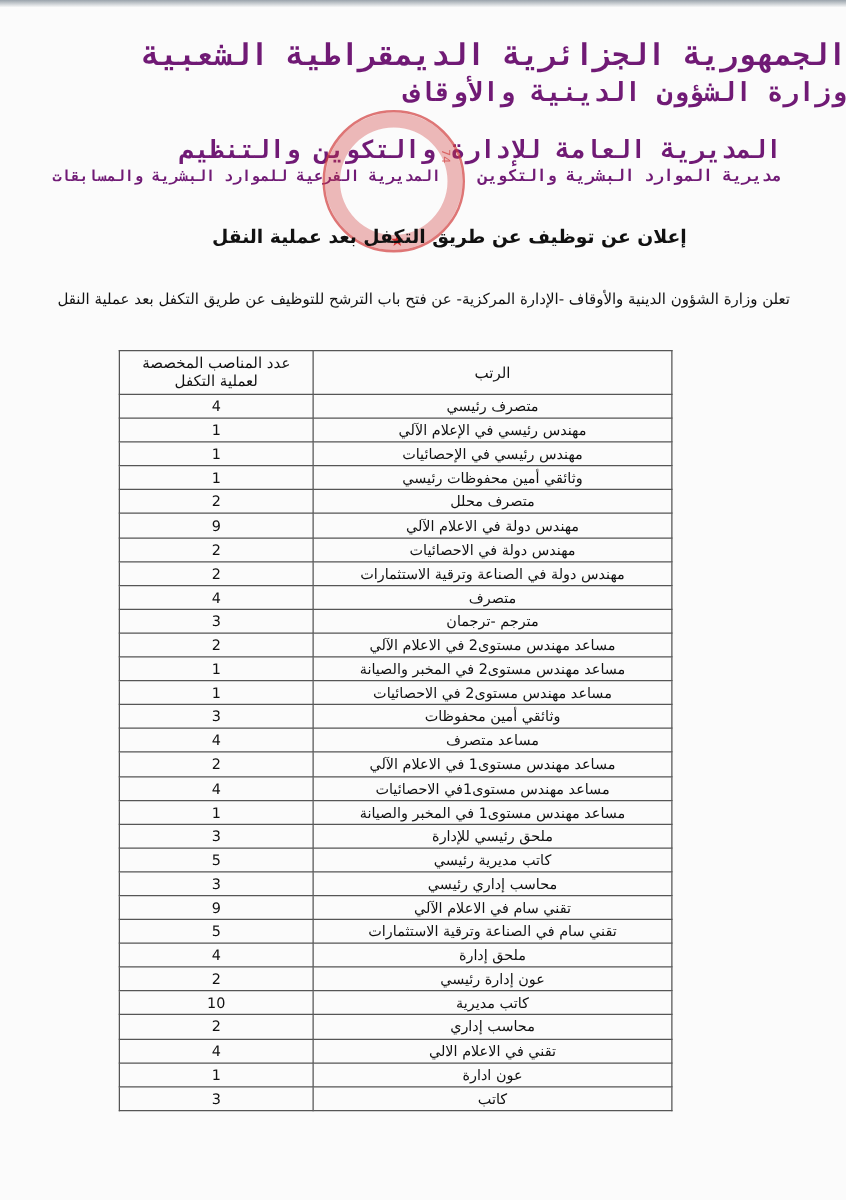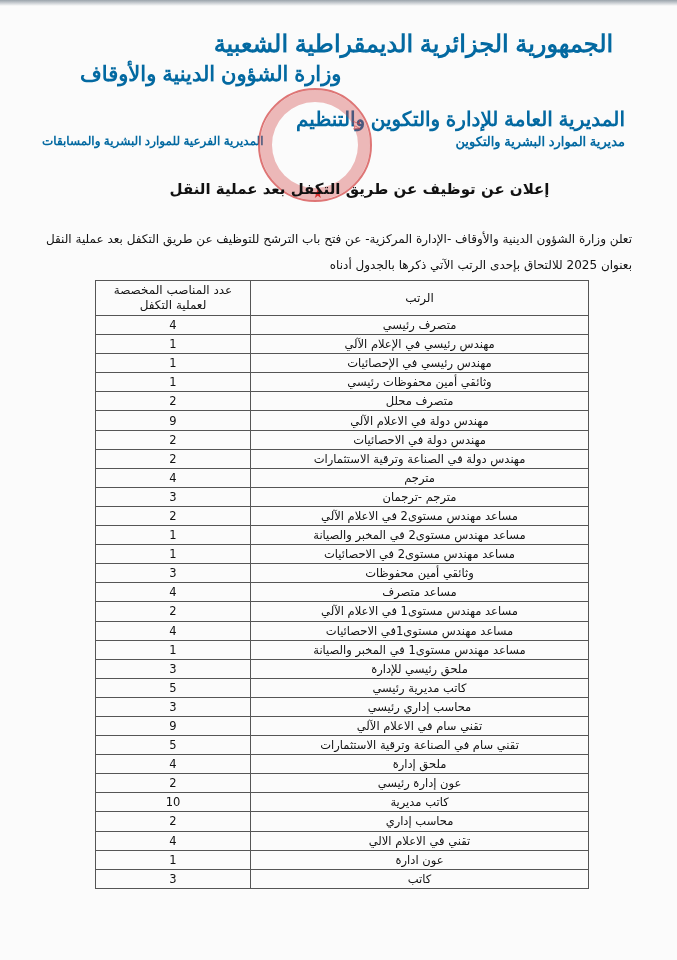--- a/index.html
+++ b/index.html
@@ -7,23 +7,23 @@
       width: 677px; height: 960px; overflow: hidden;
       background: #fbfbfb;
       font-family: "DejaVu Sans", sans-serif;
       color: #111;
       position: relative;
     }
     .topshade {
       position: absolute; top: 0; left: 0; right: 0; height: 6px;
       background: linear-gradient(#9aa3ab, #fbfbfb);
     }
-    .hdr { position: absolute; font-family: Liberation Sans, sans-serif; font-weight: bold; white-space: nowrap; color: #0369a1; }
+    .hdr { position: absolute; font-family: Liberation Mono, monospace; font-weight: bold; white-space: nowrap; color: #701a75; }
     .h1 { top: 30px; left: 0; right: 0; text-align: center; font-size: 24px; letter-spacing: 0.5px; padding-left: 150px; }
-    .h2 { top: 62px; left: 0; right: 0; text-align: left; font-size: 21px; padding-left: 80px; }
+    .h2 { top: 62px; left: 0; right: 0; text-align: right; font-size: 21px; padding-left: 80px; }
     .h3 { top: 107px; right: 52px; font-size: 20px; }
     .h4 { top: 134px; right: 52px; font-size: 13px; }
     .h5 { top: 134px; left: 42px; font-size: 12px; }
     .announce {
       position: absolute; top: 180px; left: 0; right: 0; text-align: center;
       font-family: "DejaVu Sans", sans-serif; font-weight: bold; font-size: 15px; padding-left: 42px;
     }
     .stamp {
       position: absolute; left: 258px; top: 88px; width: 110px; height: 110px;
       border: 2px solid rgba(210,60,60,0.7); border-radius: 50%;
@@ -32,21 +32,21 @@
     .stamp-star {
       position: absolute; left: 312px; top: 186px; color: #d43030; font-size: 13px;
     }
     .stamp-num { position: absolute; left: 350px; top: 120px; color: rgba(210,60,60,0.7); font-size: 9px; transform: rotate(90deg); }
     .intro {
       position: absolute; top: 226px; right: 45px; left: 30px;
       font-size: 12px; line-height: 26px; 
     }
     .intro .l2 { padding-right: 0; }
     table.grades {
-      position: absolute; top: 280px; left: 95px; width: 494px;
+      position: absolute; top: 280px; left: 95px; width: 443px;
       border-collapse: collapse; font-size: 11.5px;
       direction: ltr;
     }
     table.grades td, table.grades th {
       border: 1px solid #555; padding: 0 6px; height: 18.1px; font-weight: normal;
     }
     table.grades th { height: 34px; font-size: 12px; line-height: 15px; }
     .col-count { width: 142px; text-align: center; }
     .col-grade { text-align: center; direction: rtl; }
     th.col-grade { text-align: center; margin-left: 40px; }
@@ -63,21 +63,20 @@
 <div class="hdr h5">المديرية الفرعية للموارد البشرية والمسابقات</div>
 
 <div class="stamp"></div>
 <div class="stamp-star">★</div>
 <div class="stamp-num">74</div>
 
 <div class="announce">إعلان عن توظيف عن طريق التكفل بعد عملية النقل</div>
 
 <div class="intro">
   <div>تعلن وزارة الشؤون الدينية والأوقاف -الإدارة المركزية- عن فتح باب الترشح للتوظيف عن طريق التكفل بعد عملية النقل</div>
-  <div class="l2">بعنوان 2025 للالتحاق بإحدى الرتب الآتي ذكرها بالجدول أدناه</div>
 </div>
 
 <table class="grades">
   <thead>
     <tr>
       <th class="col-count">عدد المناصب المخصصة لعملية التكفل</th>
       <th class="col-grade">الرتب</th>
     </tr>
   </thead>
   <tbody id="grades-body">
@@ -108,21 +107,21 @@
       <tr>
         <td class="col-count">2</td>
         <td class="col-grade">مهندس دولة في الاحصائيات</td>
       </tr>
       <tr>
         <td class="col-count">2</td>
         <td class="col-grade">مهندس دولة في الصناعة وترقية الاستثمارات</td>
       </tr>
       <tr>
         <td class="col-count">4</td>
-        <td class="col-grade">مترجم</td>
+        <td class="col-grade">متصرف</td>
       </tr>
       <tr>
         <td class="col-count">3</td>
         <td class="col-grade">مترجم -ترجمان</td>
       </tr>
       <tr>
         <td class="col-count">2</td>
         <td class="col-grade">مساعد مهندس مستوى2 في الاعلام الآلي</td>
       </tr>
       <tr>

